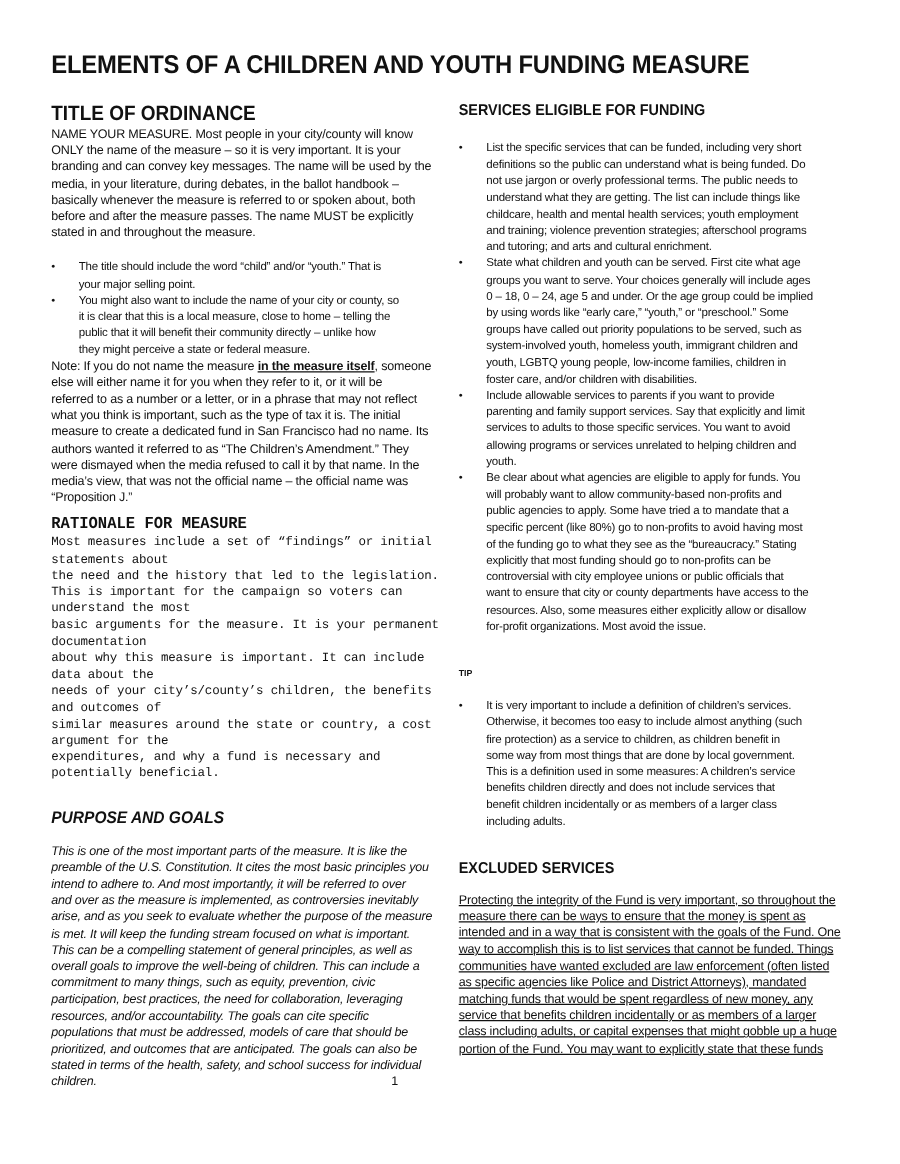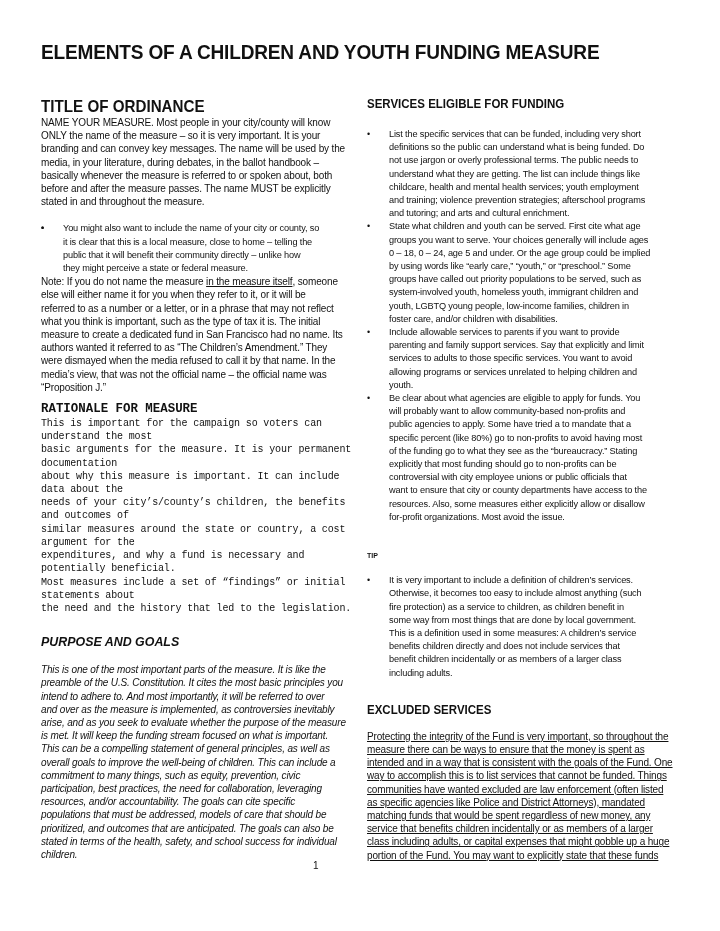--- a/index.html
+++ b/index.html
@@ -1,27 +1,27 @@
 <!DOCTYPE html>
 <html><head>
 <meta charset="utf-8">
 <style>
   html, body { margin: 0; padding: 0; background: #ffffff; }
   body { width: 720px; height: 931px; position: relative; overflow: hidden;
          font-family: "Liberation Sans", "DejaVu Sans", sans-serif; color: #111; }
   .page-title { position: absolute; left: 41px; top: 40px; font-size: 20.5px; font-weight: bold;
                 letter-spacing: -0.2px; white-space: nowrap; margin: 0; transform: scaleX(0.93); transform-origin: left; }
   .col { position: absolute; }
-  .col-left { left: 41px; top: 96px; width: 315px; }
-  .col-right { left: 367px; top: 96px; width: 325px; }
+  .col-left { left: 41px; top: 81px; width: 315px; }
+  .col-right { left: 367px; top: 80px; width: 325px; }
   .h1 { font-size: 16.5px; font-weight: bold; margin: 0; line-height: 20px; transform: scaleX(0.92); transform-origin: left; white-space: nowrap; }
   .h2 { font-size: 12.5px; font-weight: bold; margin: 0; line-height: 16px; transform: scaleX(0.92); transform-origin: left; white-space: nowrap; }
   .h3 { font-size: 8px; font-weight: bold; margin: 0; line-height: 12px; }
   .p { font-size: 10px; line-height: 13.2px; margin: 0; white-space: pre-line; letter-spacing: -0.15px; }
-  .u { text-decoration: underline; }
+  .u { text-decoration: underline; font-weight: bold; }
   ul.bul { list-style: none; margin: 0; padding: 0; }
   ul.bul li { position: relative; padding-left: 22px; font-size: 9.2px; line-height: 13.2px; white-space: pre-line; letter-spacing: -0.15px; }
   ul.bul li .dot { position: absolute; left: 0; top: 0; font-size: 9px; }
   .page-number { position: absolute; left: 313px; top: 860px; font-size: 10px; }
 </style>
 </head>
 <body>
 
 <h1 class="page-title">ELEMENTS OF A CHILDREN AND YOUTH FUNDING MEASURE</h1>
 
@@ -29,47 +29,48 @@
   <section>
     <h2 class="h1">TITLE OF ORDINANCE</h2>
     <p class="p">NAME YOUR MEASURE.  Most people in your city/county will know
 ONLY the name of the measure – so it is very important.  It is your
 branding and can convey key messages.  The name will be used by the
 media, in your literature, during debates, in the ballot handbook –
 basically whenever the measure is referred to or spoken about, both
 before and after the measure passes.  The name MUST be explicitly
 stated in and throughout the measure.</p>
     <ul class="bul" style="margin-top:14px;">
-      <li><span class="dot">•</span></li>
+      <li><span class="dot">•</span><span>The title should include the word “child” and/or “youth.”  That is
+your major selling point.</span></li>
       <li><span class="dot">•</span><span>You might also want to include the name of your city or county, so
 it is clear that this is a local measure, close to home – telling the
 public that it will benefit their community directly – unlike how
 they might perceive a state or federal measure.</span></li>
     </ul>
     <p class="p"><span>Note: If you do not name the measure </span><span class="u">in the measure itself</span><span>, someone
 else will either name it for you when they refer to it, or it will be
 referred to as a number or a letter, or in a phrase that may not reflect
 what you think is important, such as the type of tax it is.  The initial
 measure to create a dedicated fund in San Francisco had no name.  Its
 authors wanted it referred to as “The Children’s Amendment.”  They
 were dismayed when the media refused to call it by that name.  In the
 media’s view, that was not the official name – the official name was
 “Proposition J.”</span></p>
   </section>
 
   <section style="margin-top:6px;font-family:Liberation Mono, monospace;">
     <h2 class="h1" style="font-size:13.5px; line-height:17px;">RATIONALE FOR MEASURE</h2>
+    <p class="p">Most measures include a set of “findings” or initial statements about
+the need and the history that led to the legislation.</p>
     <p class="p">This is important for the campaign so voters can understand the most
 basic arguments for the measure.  It is your permanent documentation
 about why this measure is important.  It can include data about the
 needs of your city’s/county’s children, the benefits and outcomes of
 similar measures around the state or country, a cost argument for the
 expenditures, and why a fund is necessary and potentially beneficial.</p>
-    <p class="p">Most measures include a set of “findings” or initial statements about
-the need and the history that led to the legislation.</p>
   </section>
 
   <section style="margin-top:18px;font-style:italic;">
     <h2 class="h1" style="font-size:13.5px; line-height:17px;">PURPOSE AND GOALS</h2>
     <p class="p" style="margin-top:13px;">This is one of the most important parts of the measure.  It is like the
 preamble of the U.S. Constitution.  It cites the most basic principles you
 intend to adhere to.  And most importantly, it will be referred to over
 and over as the measure is implemented, as controversies inevitably
 arise, and as you seek to evaluate whether the purpose of the measure
 is met.  It will keep the funding stream focused on what is important.</p>

